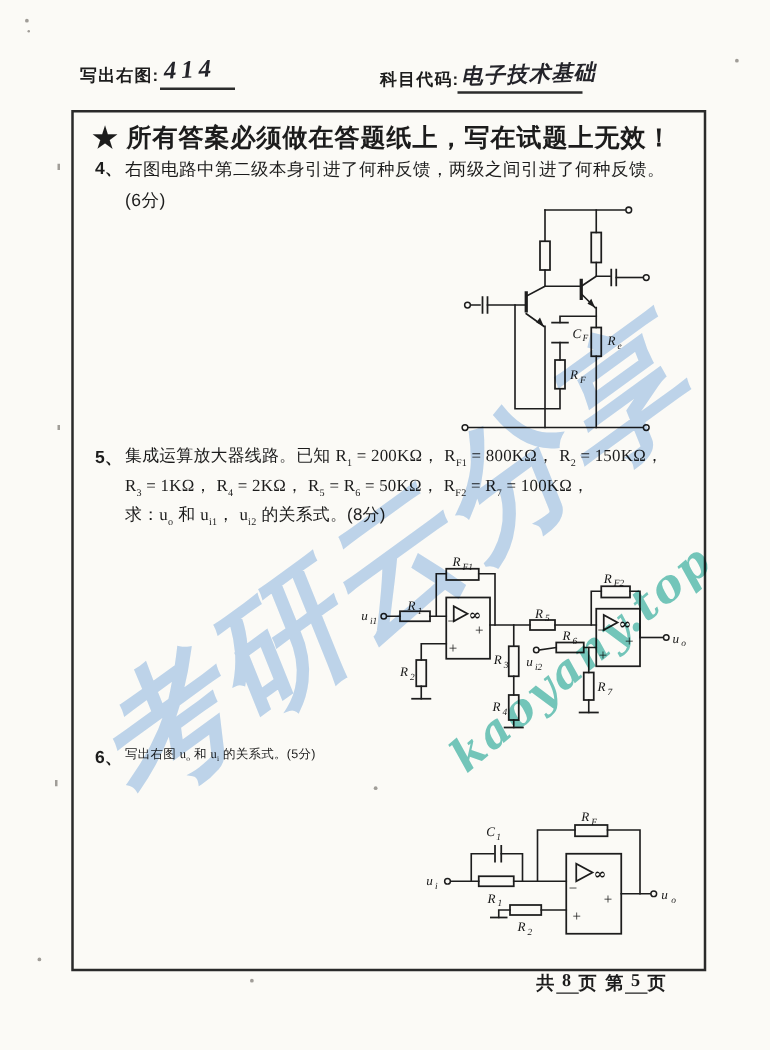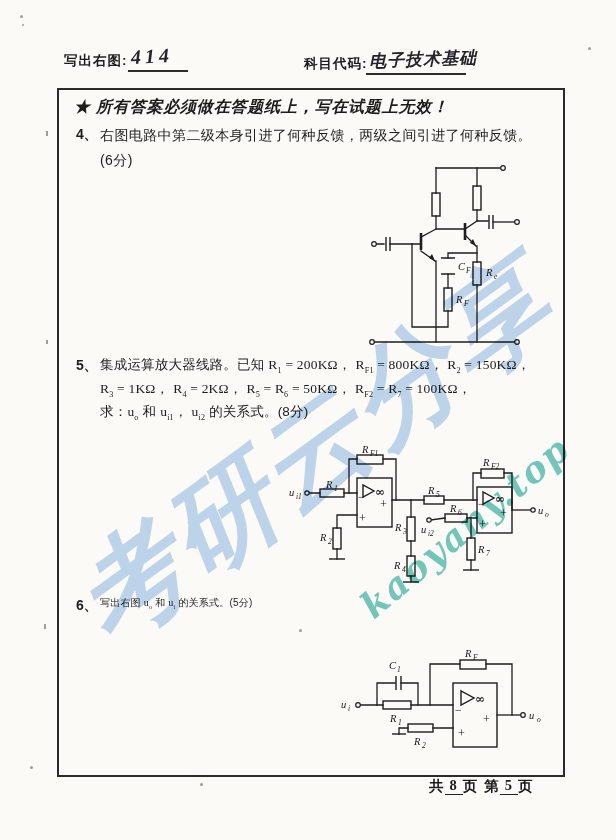--- a/index.html
+++ b/index.html
@@ -17,21 +17,21 @@
   }
   .hdr-code-value{left:131px;top:45px;font-size:20px;letter-spacing:4px;transform:rotate(-3deg);}
   .hdr-name-value{left:369px;top:48px;font-size:17px;letter-spacing:1px;transform:rotate(-2deg);}
   .uline{background:#2c2c2c;height:1.6px;}
   
   .frame{
     left:57px;top:88px;width:504px;height:685px;
     border:2.2px solid #2a2a2a;background:transparent;
   }
   .notice{
-    left:74px;top:97px;font-size:16px;font-weight:bold;letter-spacing:0.8px;font-style:italic;
+    left:74px;top:97px;font-size:20px;font-weight:bold;letter-spacing:0.8px;
   }
   .qnum{font-size:14px;font-weight:bold;}
   .qtext{font-size:14px;letter-spacing:0.4px;line-height:20px;}
   .q5line{font-size:13.5px;letter-spacing:0.2px;white-space:nowrap;}
   .seg-cn{font-family:"Liberation Sans",sans-serif;text-align:right;}
   .seg-m{font-family:"Liberation Serif",serif;}
   sub{font-size:0.6em;}
   
   svg{position:absolute;overflow:visible;}
   .wire{stroke:#1d1d1d;stroke-width:1.3;fill:none;stroke-linecap:square;}

